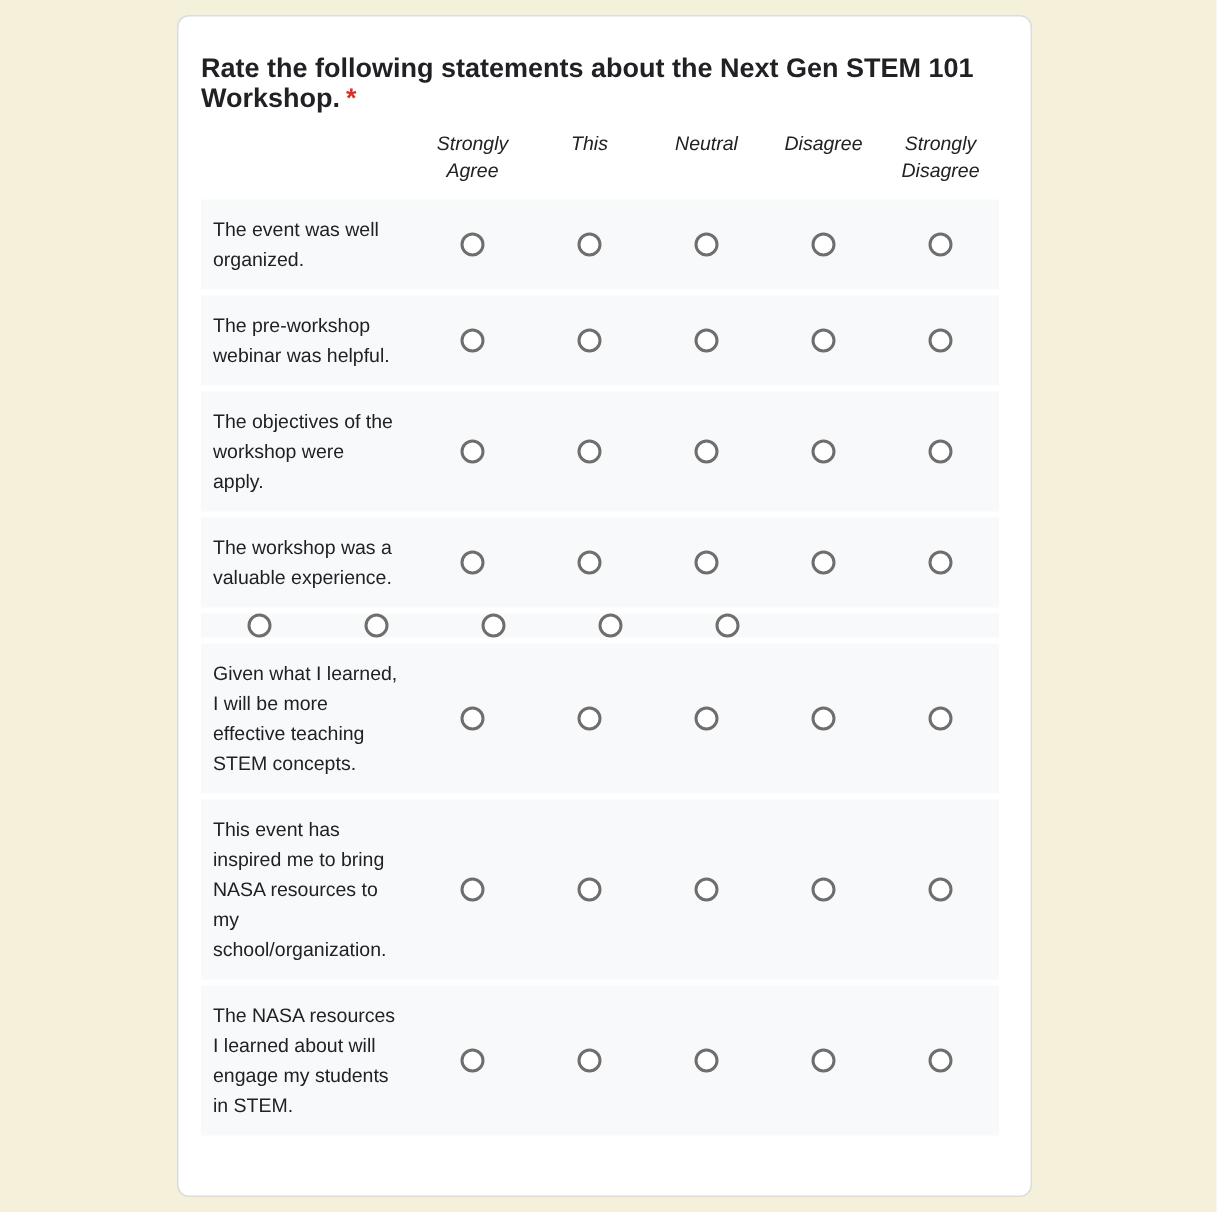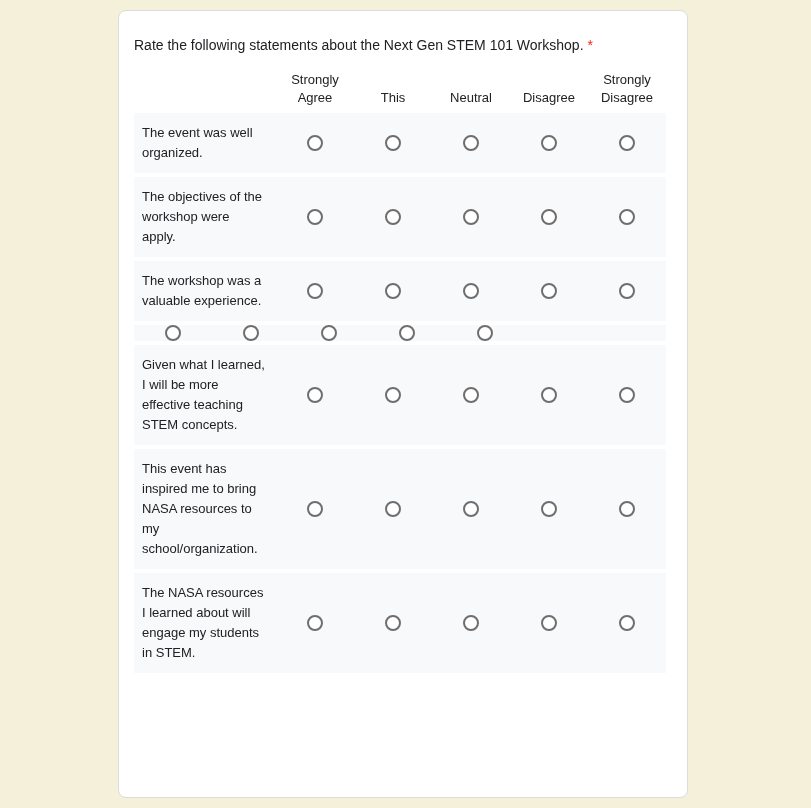--- a/index.html
+++ b/index.html
@@ -24,36 +24,38 @@
     position:absolute;
     left:118px;top:10px;
     width:570px;height:788px;
     background:var(--card-bg);
     border:1px solid var(--card-border);
     border-radius:8px;
     padding:24px 15px 16px 15px;
     overflow:hidden;
   }
   .question-title{
-    font-size:14px;
+    font-size:18px;
     line-height:20px;
     color:var(--text);
     margin-bottom:6px;
     padding-left:0;
+    font-weight:bold;
   }
   .question-title .required{
     color:var(--required);
     margin-left:4px;
   }
   .grid{width:532px;}
   .grid-header{
     display:flex;
-    align-items:flex-end;
+    align-items:flex-start;
     min-height:52px;
     padding:6px 0;
+    font-style:italic;
   }
   .header-spacer{width:142px;flex:none;}
   .col-header{
     width:78px;flex:none;
     text-align:center;
     font-size:13px;
     line-height:18px;
     color:var(--text);
     padding:0 4px;
   }
@@ -119,20 +121,38 @@
           <span class="radio"></span>
         </div>
       <div class="radio-cell">
           <span class="radio"></span>
         </div>
       <div class="radio-cell">
           <span class="radio"></span>
         </div>
     </div>
 
+    <div class="grid-row">
+      <div class="row-label">The pre-workshop webinar was helpful.</div>
+      <div class="radio-cell">
+          <span class="radio"></span>
+        </div>
+      <div class="radio-cell">
+          <span class="radio"></span>
+        </div>
+      <div class="radio-cell">
+          <span class="radio"></span>
+        </div>
+      <div class="radio-cell">
+          <span class="radio"></span>
+        </div>
+      <div class="radio-cell">
+          <span class="radio"></span>
+        </div>
+    </div>
 
     <div class="grid-row">
       <div class="row-label">The objectives of the workshop were apply.</div>
       <div class="radio-cell">
           <span class="radio"></span>
         </div>
       <div class="radio-cell">
           <span class="radio"></span>
         </div>
       <div class="radio-cell">

